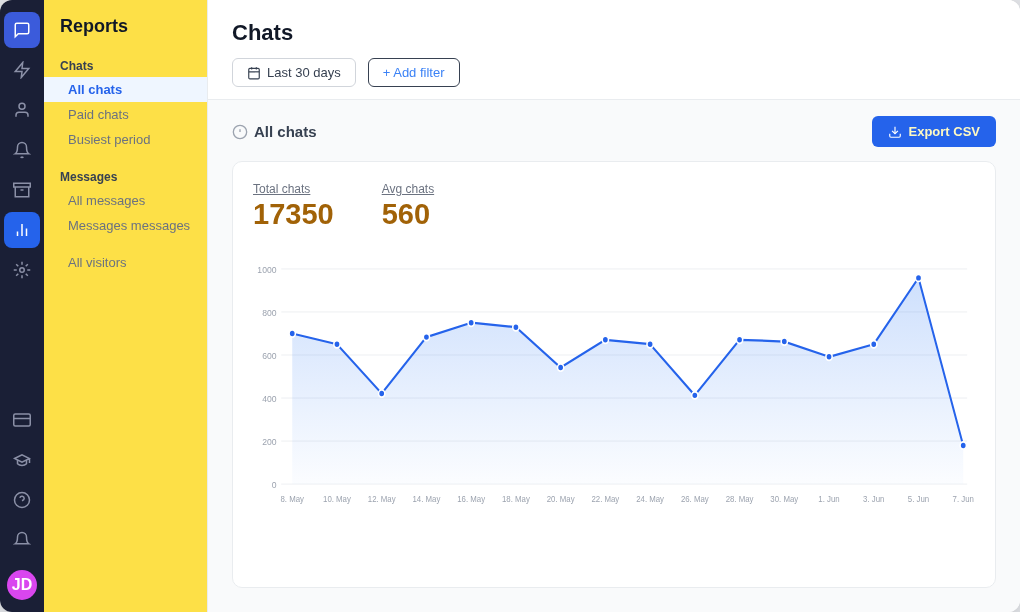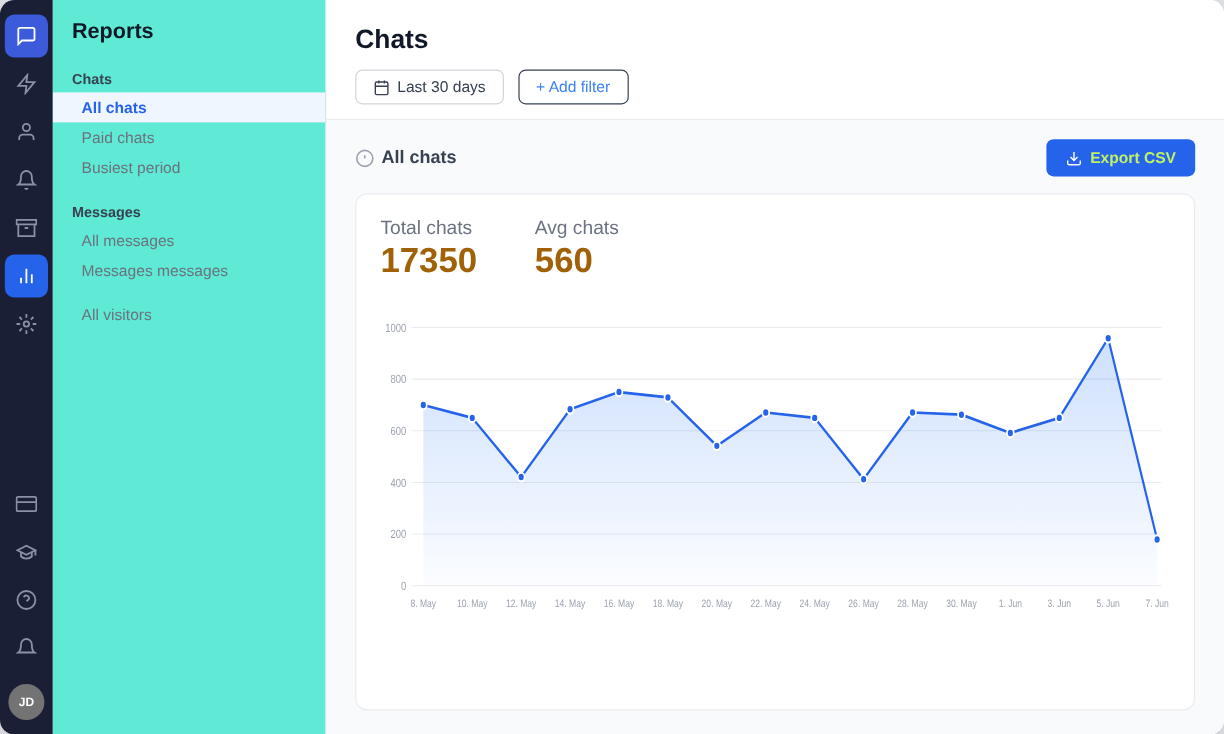--- a/index.html
+++ b/index.html
@@ -5,24 +5,24 @@
     * { box-sizing: border-box; margin: 0; padding: 0; }
     body { font-family: -apple-system, BlinkMacSystemFont, 'Segoe UI', sans-serif; background: #e5e7eb; display: flex; align-items: center; justify-content: center; min-height: 100vh; }
 
     .window { width: 1020px; height: 612px; background: #fff; border-radius: 12px; overflow: hidden; display: flex; box-shadow: 0 4px 24px rgba(0,0,0,0.18); }
 
     
     .icon-rail { width: 44px; background: #1a1f36; display: flex; flex-direction: column; align-items: center; padding: 12px 0; gap: 4px; }
     .icon-rail .rail-icon { width: 36px; height: 36px; display: flex; align-items: center; justify-content: center; border-radius: 8px; cursor: pointer; color: #8b90a7; font-size: 16px; }
     .icon-rail .rail-icon.active { background: #3b5bdb; color: #fff; }
     .icon-rail .spacer { flex: 1; }
-    .avatar { width: 30px; height: 30px; border-radius: 50%; background: #737373; display: flex; align-items: center; justify-content: center; font-size: 10px; font-weight: bold; color: #fff; text-align: right; }
-
-    
-    .sidebar { width: 228px; border-right: 1px solid #e9ecef; padding: 16px 0; overflow-y: auto; background: #5eead4; }
+    .avatar { width: 30px; height: 30px; border-radius: 50%; background: #d946ef; display: flex; align-items: center; justify-content: center; font-size: 16px; font-weight: bold; color: #fff; text-align: right; }
+
+    
+    .sidebar { width: 164px; border-right: 1px solid #e9ecef; padding: 16px 0; overflow-y: auto; background: #fde047; }
     .sidebar-title { font-size: 18px; font-weight: 700; color: #111827; padding: 0 16px 16px; }
     .sidebar-section { margin-bottom: 12px; }
     .sidebar-section-title { font-size: 12px; font-weight: 700; color: #374151; padding: 6px 16px 4px; }
     .sidebar-item { font-size: 13px; color: #6b7280; padding: 5px 16px 5px 24px; cursor: pointer; border-radius: 0; }
     .sidebar-item.active { color: #2563eb; font-weight: 600; background: #eff6ff; }
 
     
     .main { flex: 1; display: flex; flex-direction: column; overflow: hidden; background: #f9fafb; }
 
     
@@ -32,26 +32,26 @@
 
     .filter-btn { display: flex; align-items: center; gap: 6px; padding: 6px 14px; border: 1.5px solid #d1d5db; border-radius: 6px; background: #fff; font-size: 13px; color: #374151; cursor: pointer; }
     .add-filter-btn { display: flex; align-items: center; gap: 5px; padding: 6px 14px; border: 1.5px solid #374151; border-radius: 6px; background: #fff; font-size: 13px; color: #3b82f6; cursor: pointer; font-weight: 500; }
 
     
     .main-content { flex: 1; padding: 16px 24px; overflow-y: auto; }
 
     
     .section-header { display: flex; align-items: center; justify-content: space-between; margin-bottom: 14px; }
     .section-title { display: flex; align-items: center; gap: 6px; font-size: 15px; font-weight: 600; color: #374151; }
-    .export-btn { display: flex; align-items: center; gap: 6px; padding: 8px 16px; background: #2563eb; color: #bef264; border: none; border-radius: 6px; font-size: 13px; font-weight: 600; cursor: pointer; }
+    .export-btn { display: flex; align-items: center; gap: 6px; padding: 8px 16px; background: #2563eb; color: #fef9c3; border: none; border-radius: 6px; font-size: 13px; font-weight: 600; cursor: pointer; }
 
     
     .chart-card { background: #fff; border: 1px solid #e9ecef; border-radius: 10px; padding: 20px 20px 16px; }
     .stats-row { display: flex; gap: 48px; margin-bottom: 20px; }
-    .stat-label { font-size: 16px; color: #6b7280; margin-bottom: 2px; }
+    .stat-label { font-size: 12px; color: #6b7280; margin-bottom: 2px; text-decoration: underline; }
     .stat-value { font-size: 29px; font-weight: 700; color: #a16207; }
 
     .chart-container { position: relative; height: 320px; }
     .chart-container svg { width: 100%; height: 100%; }
   </style>
 </head>
 <body>
 
 <div class="window">
 

